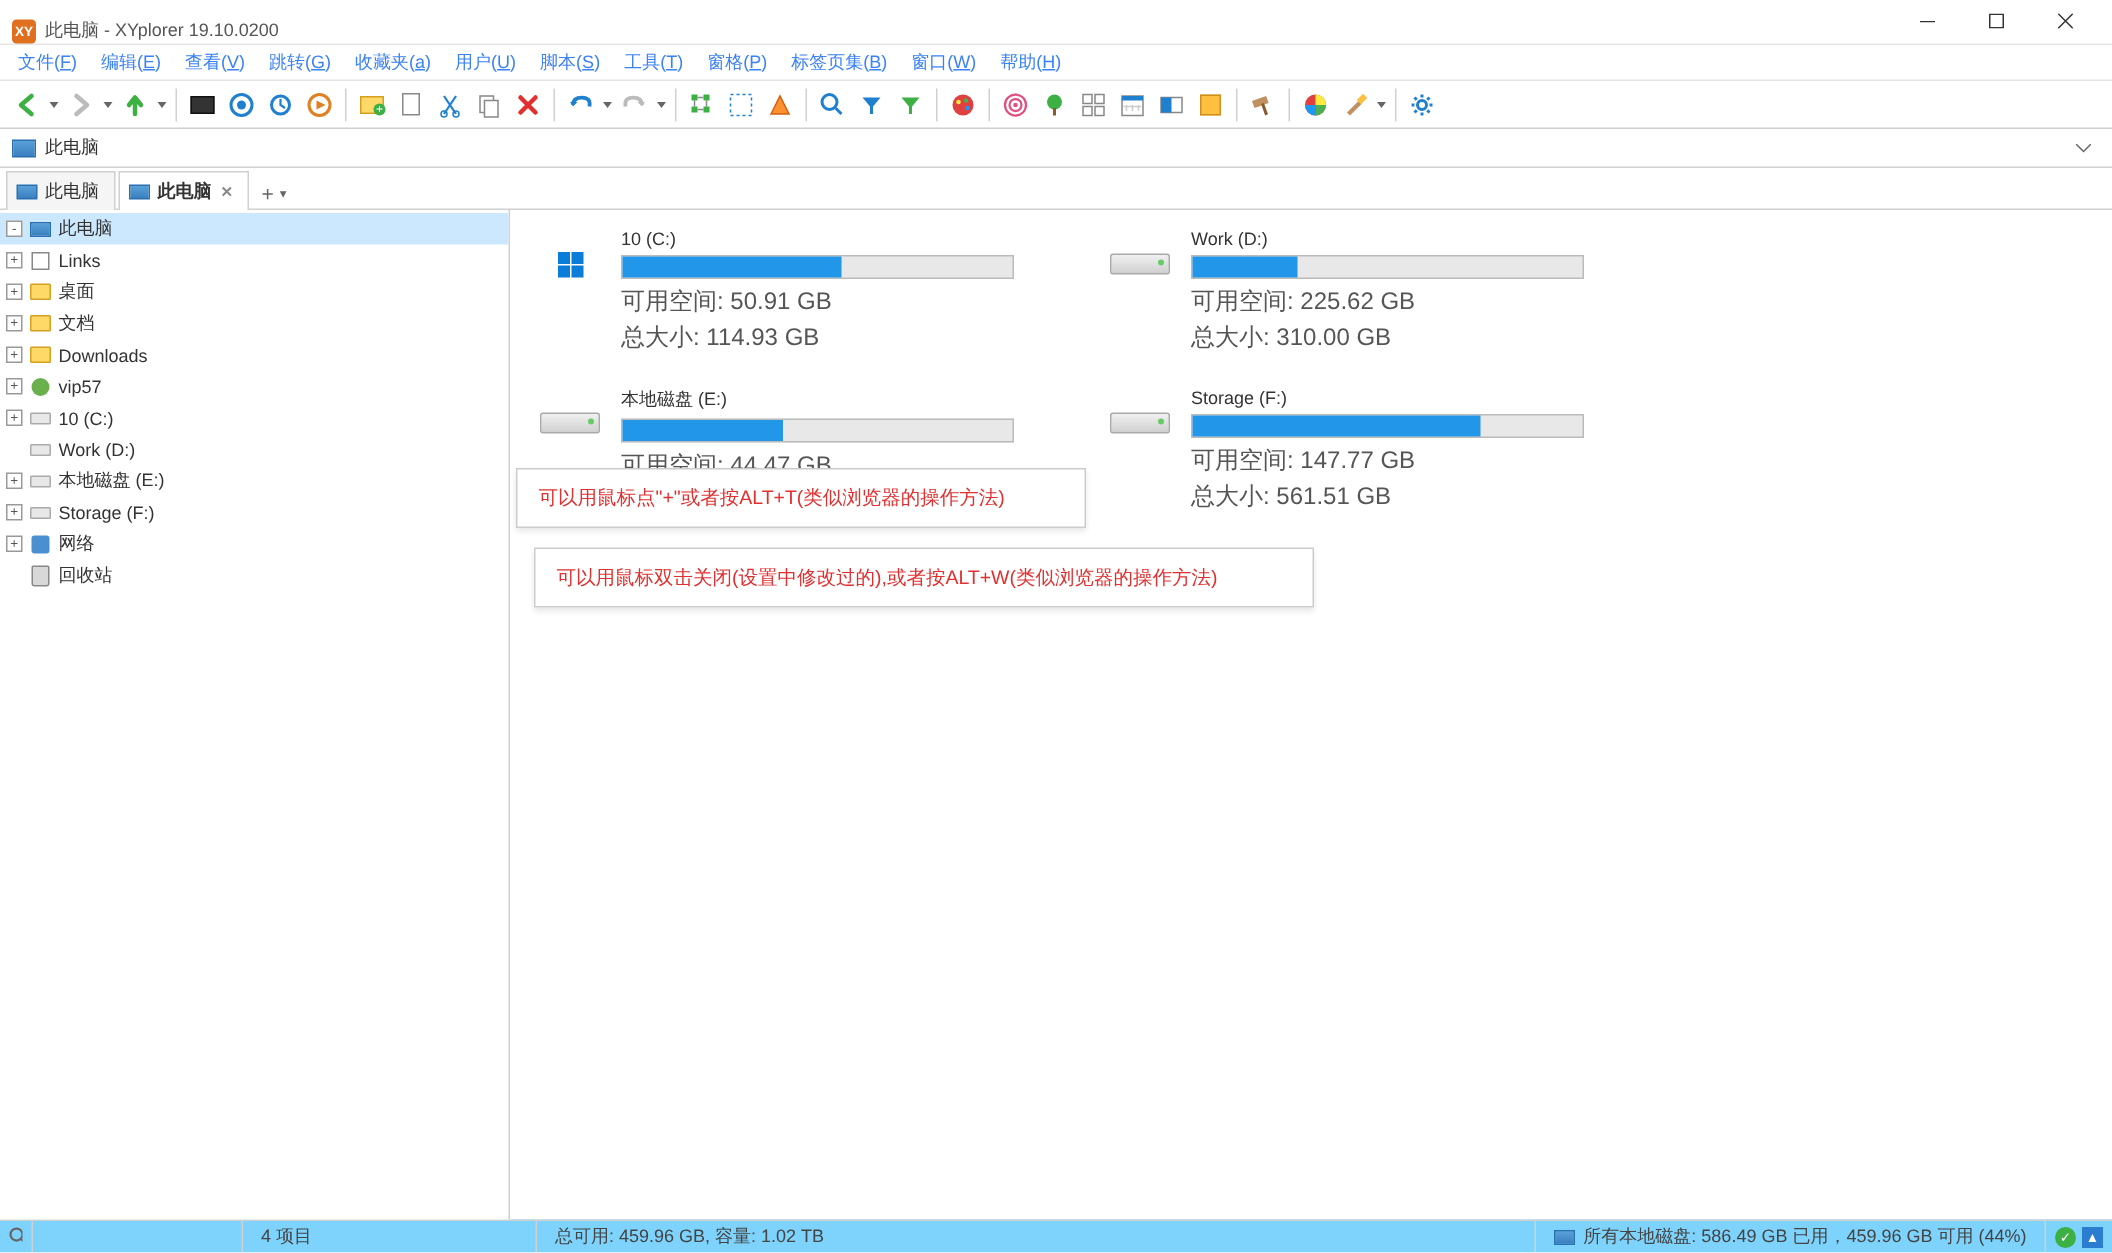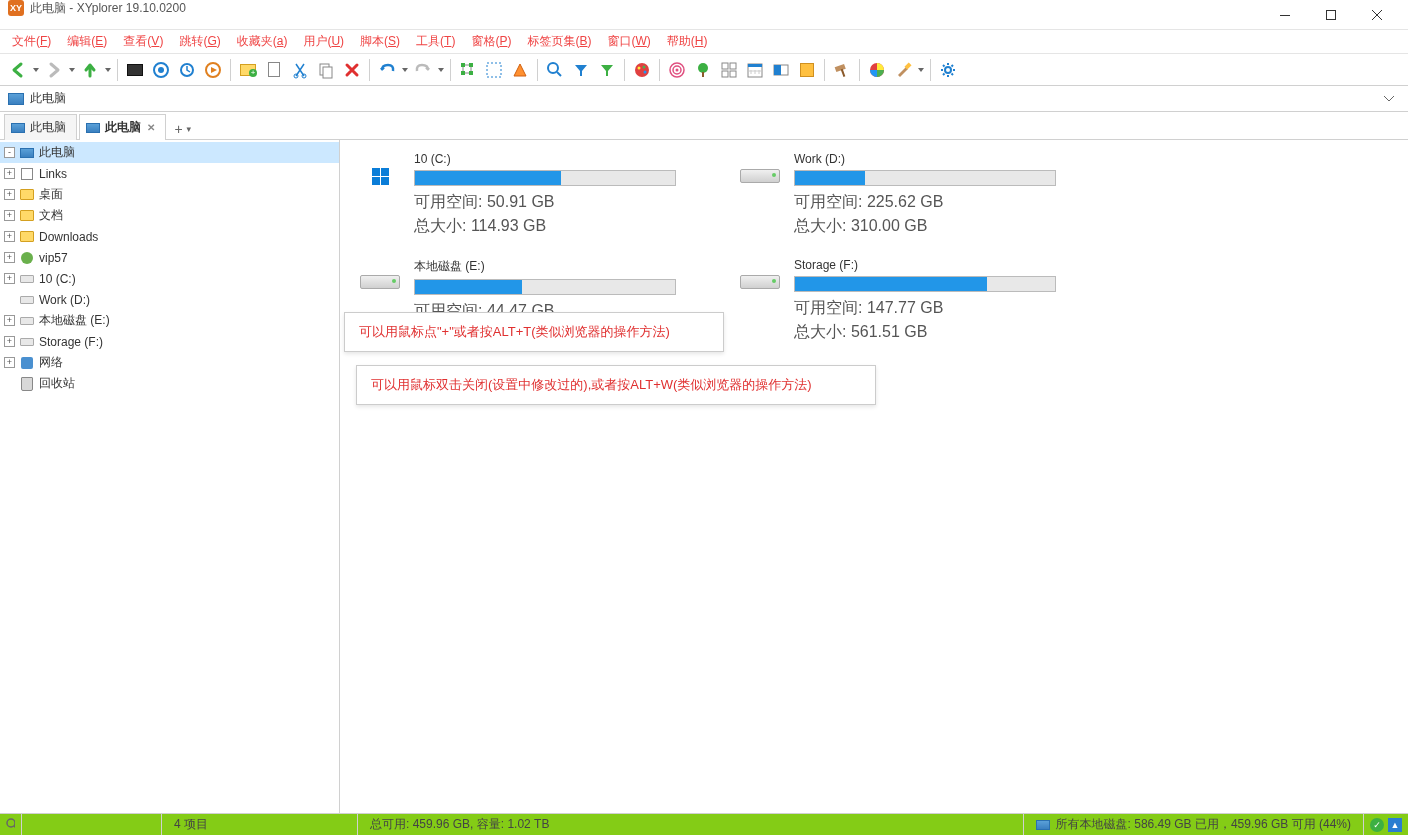--- a/index.html
+++ b/index.html
@@ -1,27 +1,27 @@
 <!DOCTYPE html>
 <html><head>
 <meta charset="utf-8">
 <style>
 * { box-sizing: border-box; margin: 0; padding: 0; }
 body { font-family: "Microsoft YaHei", "Segoe UI", Tahoma, sans-serif; font-size: 12px; background: #fff; color: #333; overflow: hidden; width: 1408px; height: 835px; }
 
 
-.titlebar { height: 30px; display: flex; align-items: flex-start; padding: 0 8px; background: #fff; border-bottom: 1px solid #e5e5e5; }
+.titlebar { height: 30px; display: flex; align-items: flex-end; padding: 0 8px; background: #fff; border-bottom: 1px solid #e5e5e5; }
 .titlebar .app-icon { width: 16px; height: 16px; margin-right: 6px; background: #e07020; border-radius: 3px; display: flex; align-items: center; justify-content: center; color: #fff; font-weight: bold; font-size: 9px; }
 .titlebar .title { color: #555; font-size: 12px; }
 .titlebar .win-controls { margin-left: auto; display: flex; }
 .titlebar .win-btn { width: 46px; height: 30px; display: flex; align-items: center; justify-content: center; color: #666; cursor: pointer; }
 
 
 .menubar { height: 24px; display: flex; align-items: center; padding: 0 4px; background: #fff; border-bottom: 1px solid #e5e5e5; }
-.menubar .menu-item { padding: 2px 8px; cursor: pointer; color: #ef4444; }
+.menubar .menu-item { padding: 2px 8px; cursor: pointer; color: #3b82f6; }
 .menubar .menu-item u { text-decoration: underline; }
 
 
 .toolbar { height: 32px; display: flex; align-items: center; padding: 2px 6px; background: #fff; border-bottom: 1px solid #d0d0d0; gap: 2px; }
 .tool-btn { width: 24px; height: 24px; display: flex; align-items: center; justify-content: center; cursor: pointer; border-radius: 2px; position: relative; }
 .tool-sep { width: 1px; height: 22px; background: #d0d0d0; margin: 0 3px; }
 .tool-drop { width: 8px; display: flex; align-items: center; justify-content: center; cursor: pointer; }
 .arrow-down-small { width: 0; height: 0; border-left: 3px solid transparent; border-right: 3px solid transparent; border-top: 4px solid #666; }
 
 
@@ -68,21 +68,21 @@
 .drive-info { flex: 1; }
 .drive-name { font-size: 12px; color: #333; margin-bottom: 4px; }
 .drive-bar { height: 16px; background: #e8e8e8; border: 1px solid #bbb; position: relative; margin-bottom: 4px; }
 .drive-bar-fill { height: 100%; background: #2296e8; }
 .drive-free, .drive-total { font-size: 16px; color: #555; line-height: 1.5; }
 
 
 .callout { border: 1px solid #ccc; background: #fff; padding: 10px 14px; color: #e03030; font-size: 13px; box-shadow: 0 2px 4px rgba(0,0,0,0.1); position: absolute; }
 
 
-.statusbar { height: 22px; display: flex; align-items: center; background: #84cc16; border-top: 1px solid #d0d0d0; font-size: 12px; color: #444; }
+.statusbar { height: 22px; display: flex; align-items: center; background: #7dd3fc; border-top: 1px solid #d0d0d0; font-size: 12px; color: #444; }
 .statusbar .search-ico { width: 22px; display:flex; align-items:center; justify-content:center; padding: 0 6px; border-right: 1px solid #d0d0d0; height: 100%; }
 .statusbar .seg { padding: 0 12px; border-right: 1px solid #d0d0d0; height: 100%; display: flex; align-items: center; }
 .statusbar .end-icons { display: flex; align-items: center; gap: 4px; padding: 0 6px; }
 .check-ico { width: 14px; height: 14px; background: #3cb043; border-radius: 50%; display:flex; align-items:center; justify-content:center; color:#fff; font-size:9px; }
 .up-ico { width: 14px; height: 14px; background: #2a7dd0; display:flex; align-items:center; justify-content:center; color:#fff; font-size:9px; }
 
 svg { display: block; }
 </style>
 </head>
 <body>

